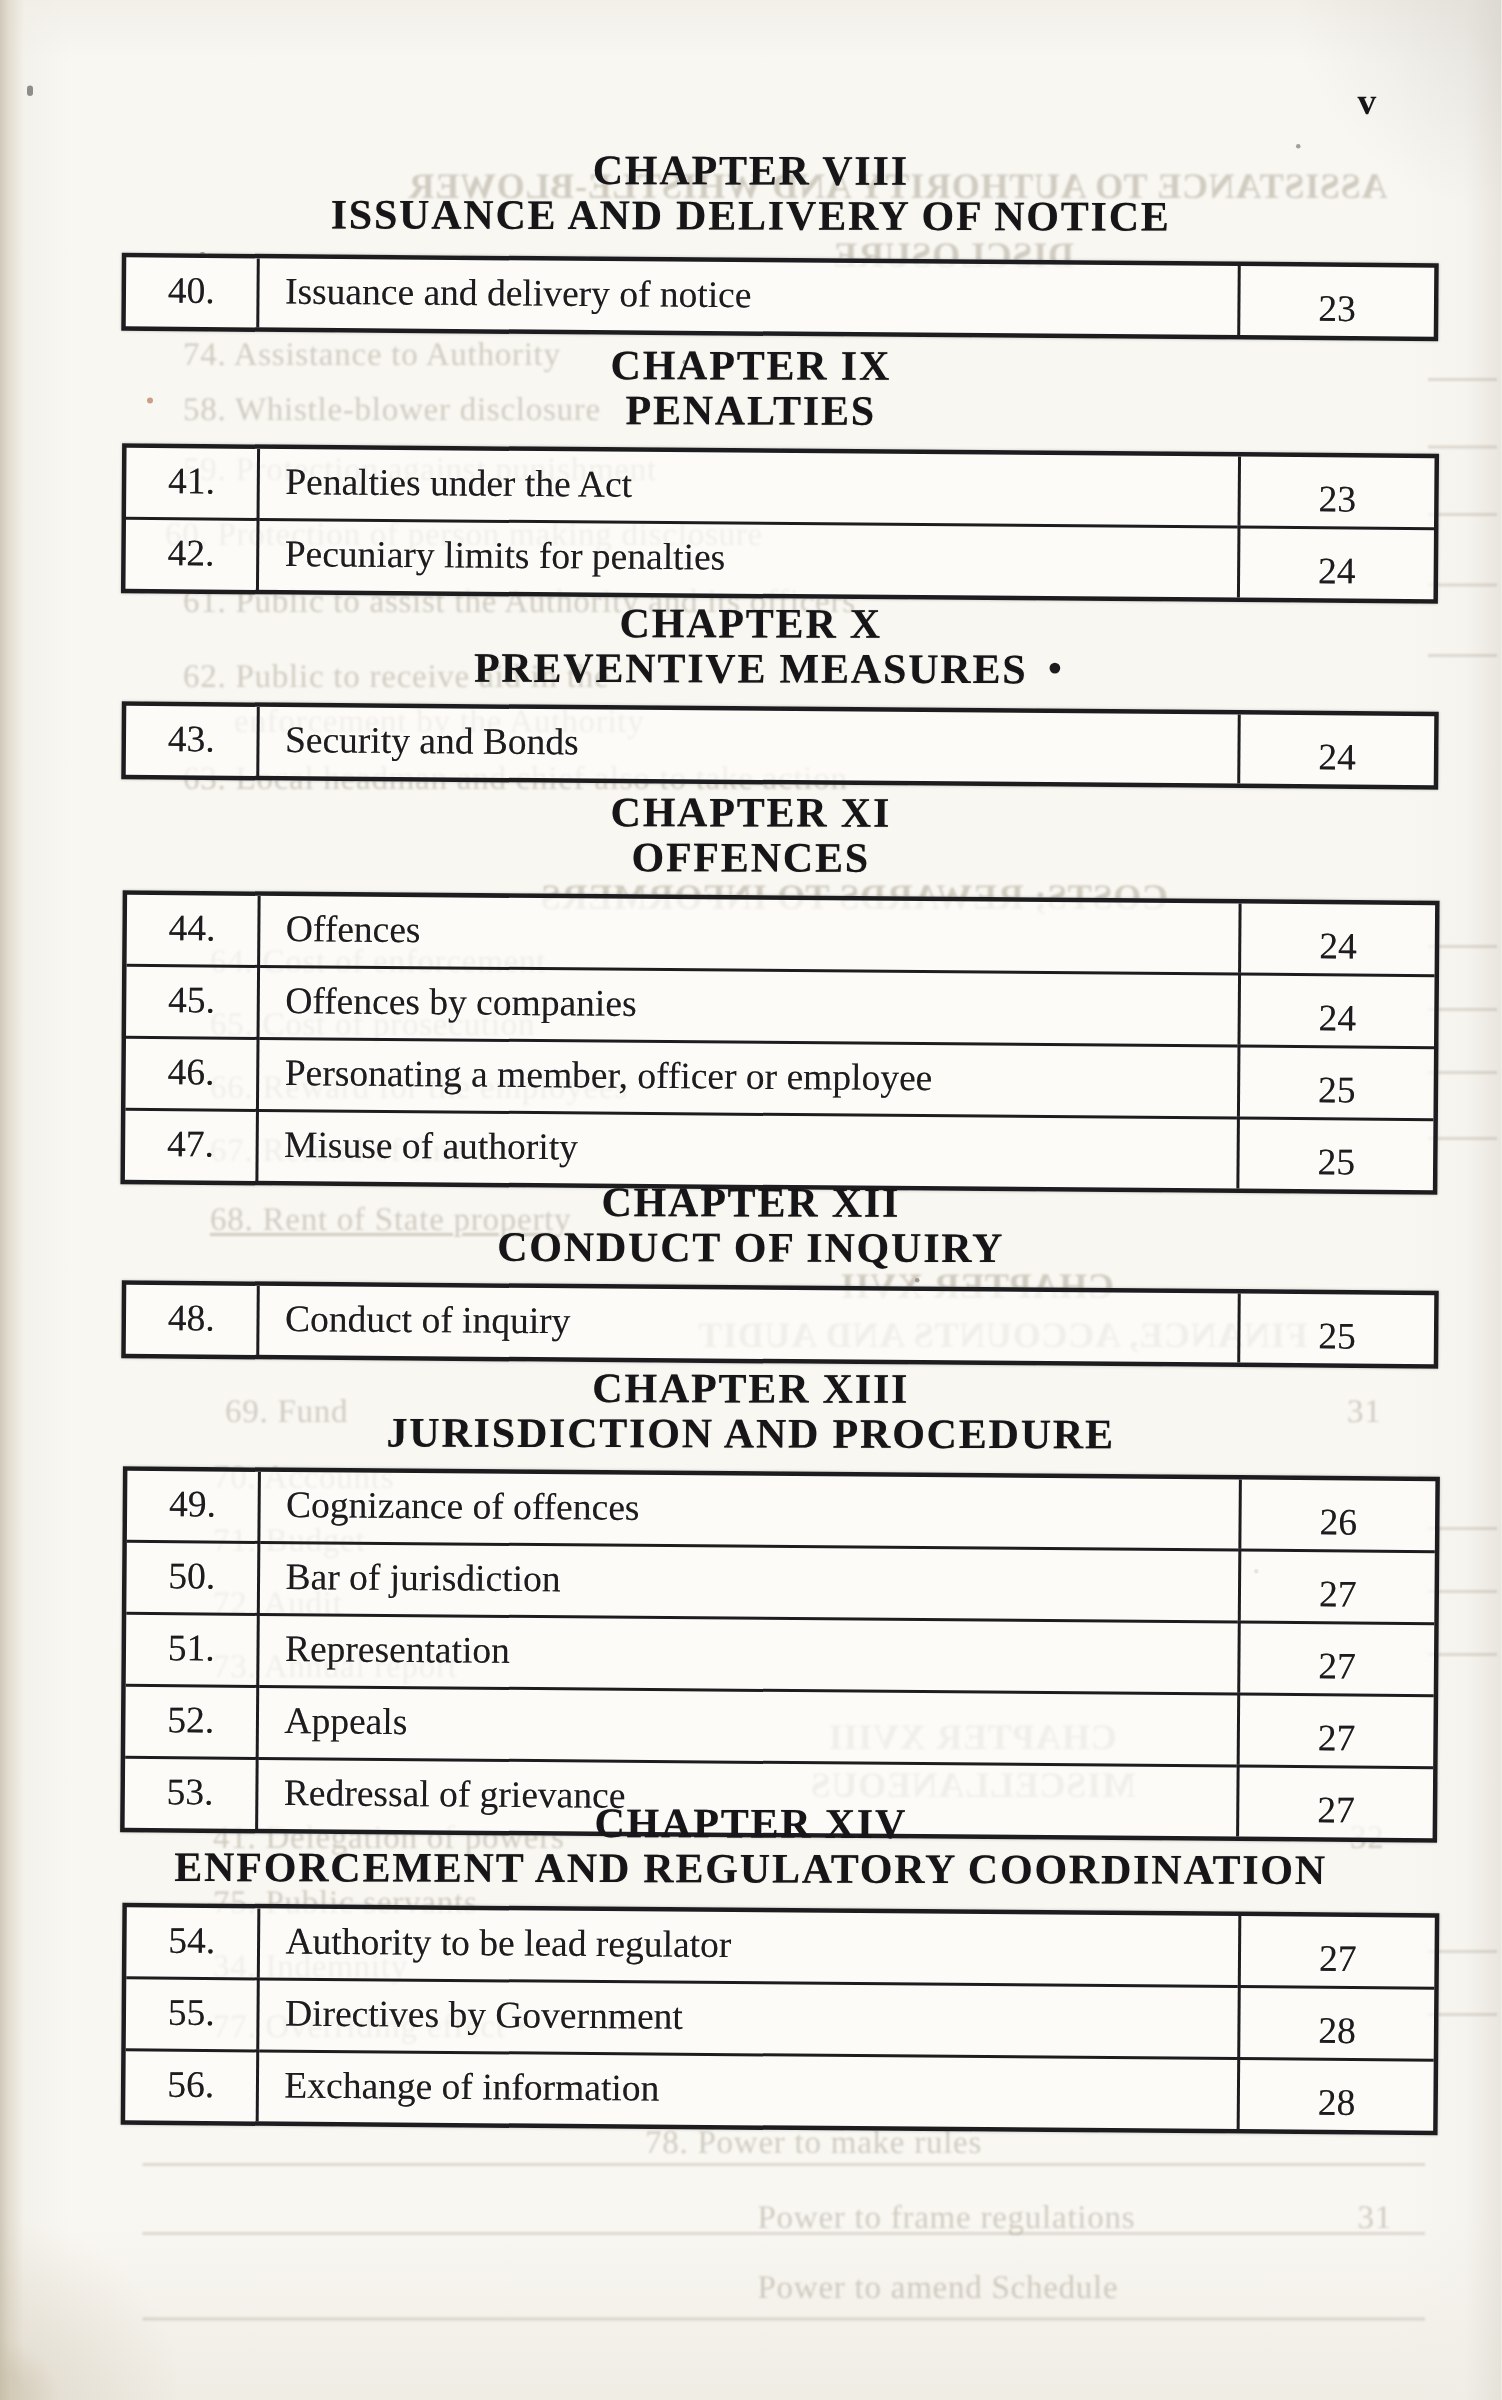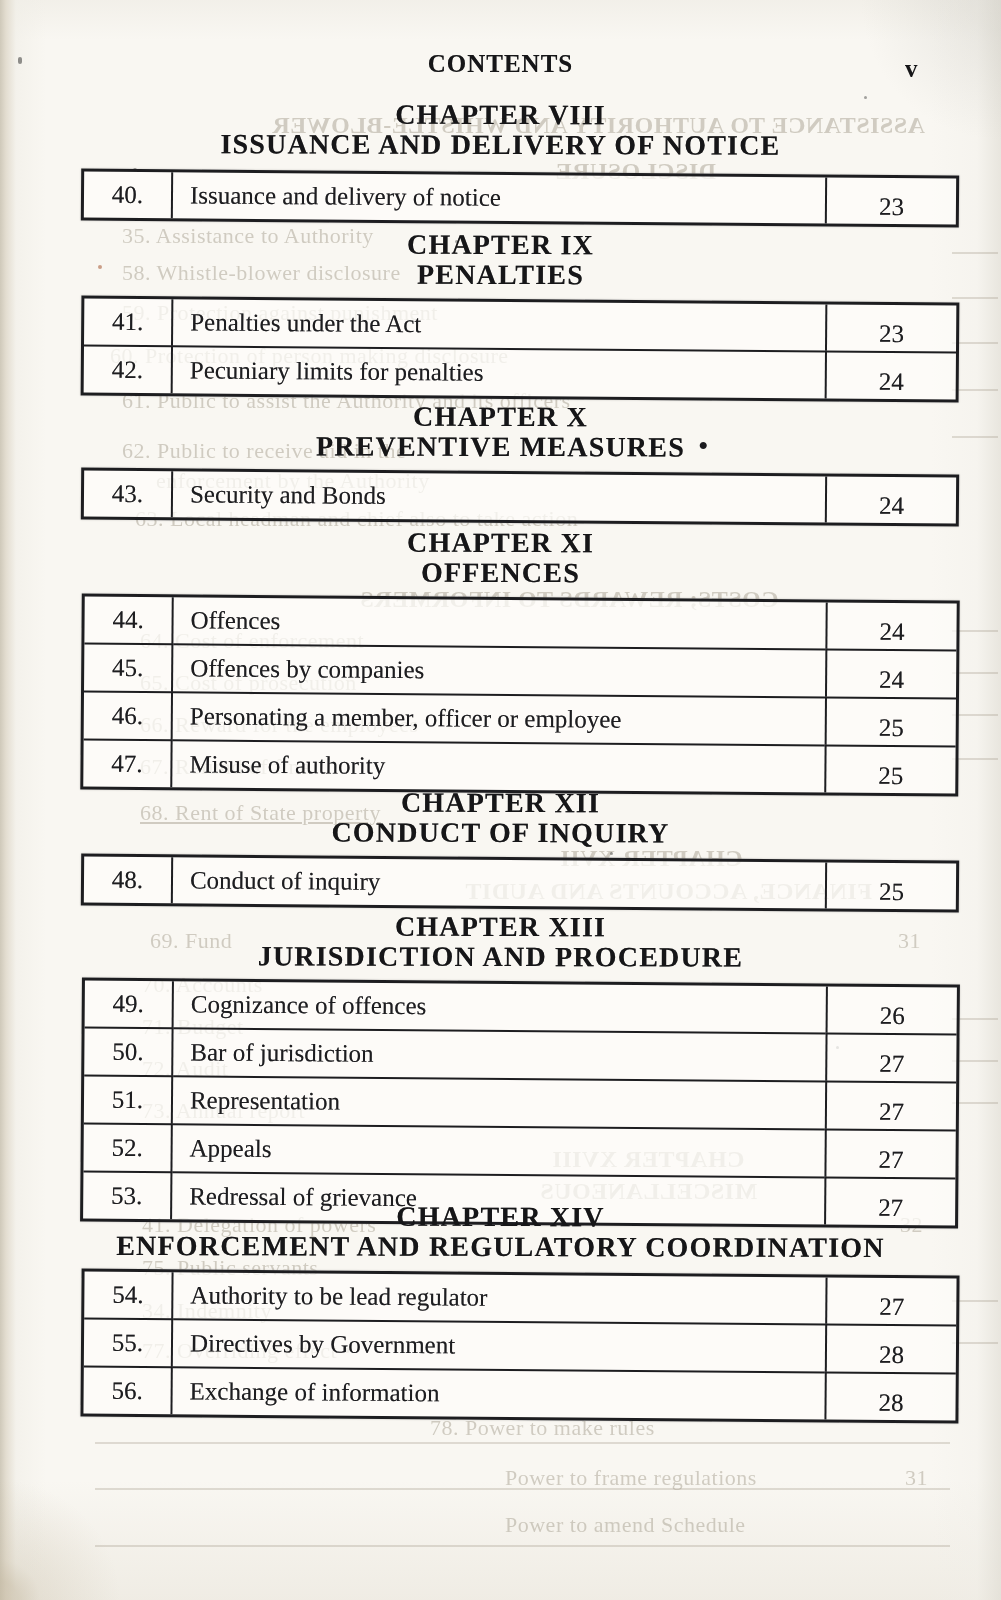--- a/index.html
+++ b/index.html
@@ -64,28 +64,28 @@
   .toc-table .rt{border-top:2.5px solid #1d1d20;}
 </style>
 </head>
 <body>
 
 <div class="page">
 
   <div>
     <span class="ghost m b" style="top:112px;left:285px;width:640px;">ASSISTANCE TO AUTHORITY AND WHISTLE-BLOWER</span>
     <span class="ghost m b" style="top:158px;left:555px;">DISCLOSURE</span>
-    <span class="ghost" style="top:223px;left:122px;">35.  Assistance to Authority</span>
+    <span class="ghost" style="top:223px;left:122px;">74.  Assistance to Authority</span>
     <span class="ghost" style="top:260px;left:122px;">58.  Whistle-blower disclosure</span>
     <span class="ghost" style="top:300px;left:122px;">59.  Protection against punishment</span>
     <span class="ghost" style="top:343px;left:110px;text-align:right;">60.  Protection of person making disclosure</span>
     <span class="ghost" style="top:388px;left:122px;">61.  Public to assist the Authority and its officers</span>
     <span class="ghost" style="top:438px;left:122px;">62.  Public to receive aid in the</span>
     <span class="ghost" style="top:468px;left:156px;">enforcement by the Authority</span>
-    <span class="ghost" style="top:506px;left:122px;margin-left:13px;">63.  Local headman and chief also to take action</span>
+    <span class="ghost" style="top:506px;left:122px;">63.  Local headman and chief also to take action</span>
     <span class="ghost m b" style="top:586px;left:360px;">COSTS; REWARDS TO INFORMERS</span>
     <span class="ghost" style="top:628px;left:140px;">64.  Cost of enforcement</span>
     <span class="ghost" style="top:670px;left:140px;">65.  Cost of prosecution</span>
     <span class="ghost" style="top:712px;left:140px;text-align:right;">66.  Reward for the employees</span>
     <span class="ghost" style="top:754px;left:140px;">67.  Refund of fine</span>
     <span class="ghost" style="top:800px;left:140px;text-decoration:underline;">68.  Rent of State property</span>
     <span class="ghost m b" style="top:845px;left:560px;">CHAPTER XVII</span>
     <span class="ghost m b" style="top:878px;left:465px;">FINANCE, ACCOUNTS AND AUDIT</span>
     <span class="ghost" style="top:928px;left:150px;">69.  Fund</span>
     <span class="ghost" style="top:928px;left:898px;">31</span>
@@ -125,21 +125,20 @@
 
     <div class="speck" style="top:168px;left:133px;width:4px;height:4px;opacity:.55;"></div>
     <div class="speck" style="top:96px;left:864px;width:3px;height:3px;opacity:.5;"></div>
     <div class="speck" style="top:240px;left:455px;width:3px;height:3px;opacity:.45;"></div>
     <div class="speck" style="top:57px;left:18px;width:4px;height:7px;border-radius:2px;opacity:.6;"></div>
     <div class="speck" style="top:852px;left:610px;width:3px;height:3px;opacity:.5;"></div>
     <div class="speck" style="top:1046px;left:836px;width:3px;height:3px;opacity:.45;"></div>
     <div class="speck" style="top:265px;left:98px;width:4px;height:4px;background:#a4562f;opacity:.55;"></div>
   </div>
 
-  <div class="contents-title">CONTENTS</div>
   <div class="page-marker">v</div>
 
   <div class="heading" style="top:100px;">
     <div>CHAPTER VIII</div>
     <div>ISSUANCE AND DELIVERY OF NOTICE</div>
   </div>
   <div class="toc-table" style="top:172px;">
     <div class="cell num">40.</div>
     <div class="cell ttl">Issuance and delivery of notice</div>
     <div class="cell pg">23</div>

